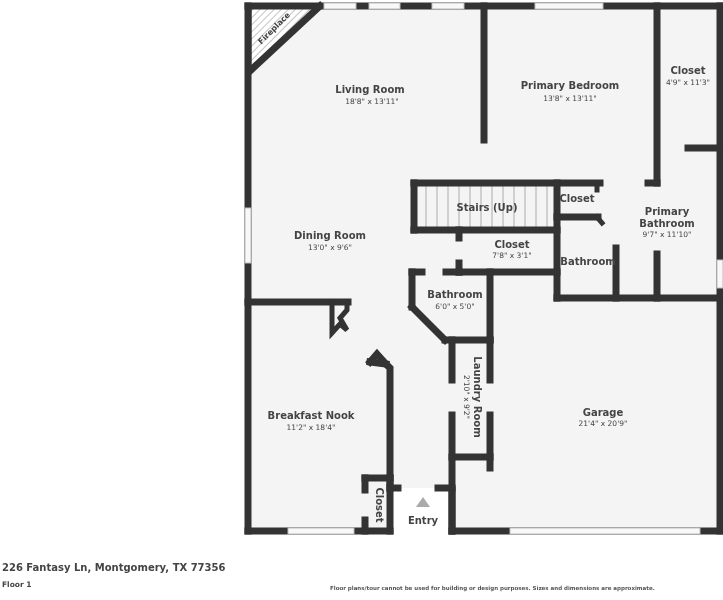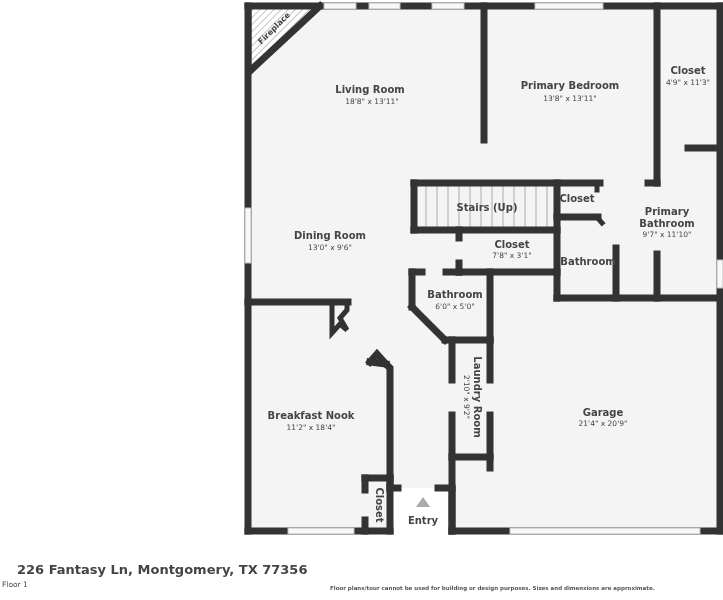--- a/index.html
+++ b/index.html
@@ -5,22 +5,22 @@
   html, body { margin:0; padding:0; background:#ffffff; }
   body { width:723px; height:600px; position:relative; overflow:hidden; font-family:"DejaVu Sans", sans-serif; }
   #plan { position:absolute; left:0; top:0; width:723px; height:600px; }
   .wall { stroke:#333333; stroke-width:7; fill:none; stroke-linecap:square; }
   .wall-thin { stroke:#333333; stroke-width:5; fill:none; stroke-linecap:square; }
   .room { fill:#f4f4f4; }
   .window { fill:#f8f8f8; stroke:#bdbdbd; stroke-width:1; }
   .rlabel { font-family:"DejaVu Sans", sans-serif; font-size:10px; font-weight:bold; fill:#444444; text-anchor:middle; }
   .rdim { font-family:"DejaVu Sans", sans-serif; font-size:7.5px; fill:#444444; text-anchor:middle; }
   .stair { stroke:#9a9a9a; stroke-width:0.8; }
-  .footer-addr { position:absolute; left:17px; top:562px; font-size:13px; font-weight:bold; color:#444; }
-  .footer-floor { position:absolute; left:2px; top:580px; font-size:7.5px; font-weight:normal; color:#444; }
+  .footer-addr { position:absolute; left:2px; top:562px; font-size:10px; font-weight:bold; color:#444; }
+  .footer-floor { position:absolute; left:2px; top:580px; font-size:7.5px; font-weight:bold; color:#444; }
   .footer-disc { position:absolute; left:330px; top:585px; font-size:5.5px; font-weight:bold; color:#555; white-space:nowrap; }
 </style>
 </head>
 <body>
 
 <svg id="plan" viewBox="0 0 723 600" xmlns="http://www.w3.org/2000/svg">
   <defs>
     <pattern id="hatch" patternUnits="userSpaceOnUse" width="5" height="5" patternTransform="rotate(45)">
       <rect width="5" height="5" fill="#ffffff"></rect>
       <line x1="0" y1="0" x2="0" y2="5" stroke="#9a9a9a" stroke-width="1.2"></line>

